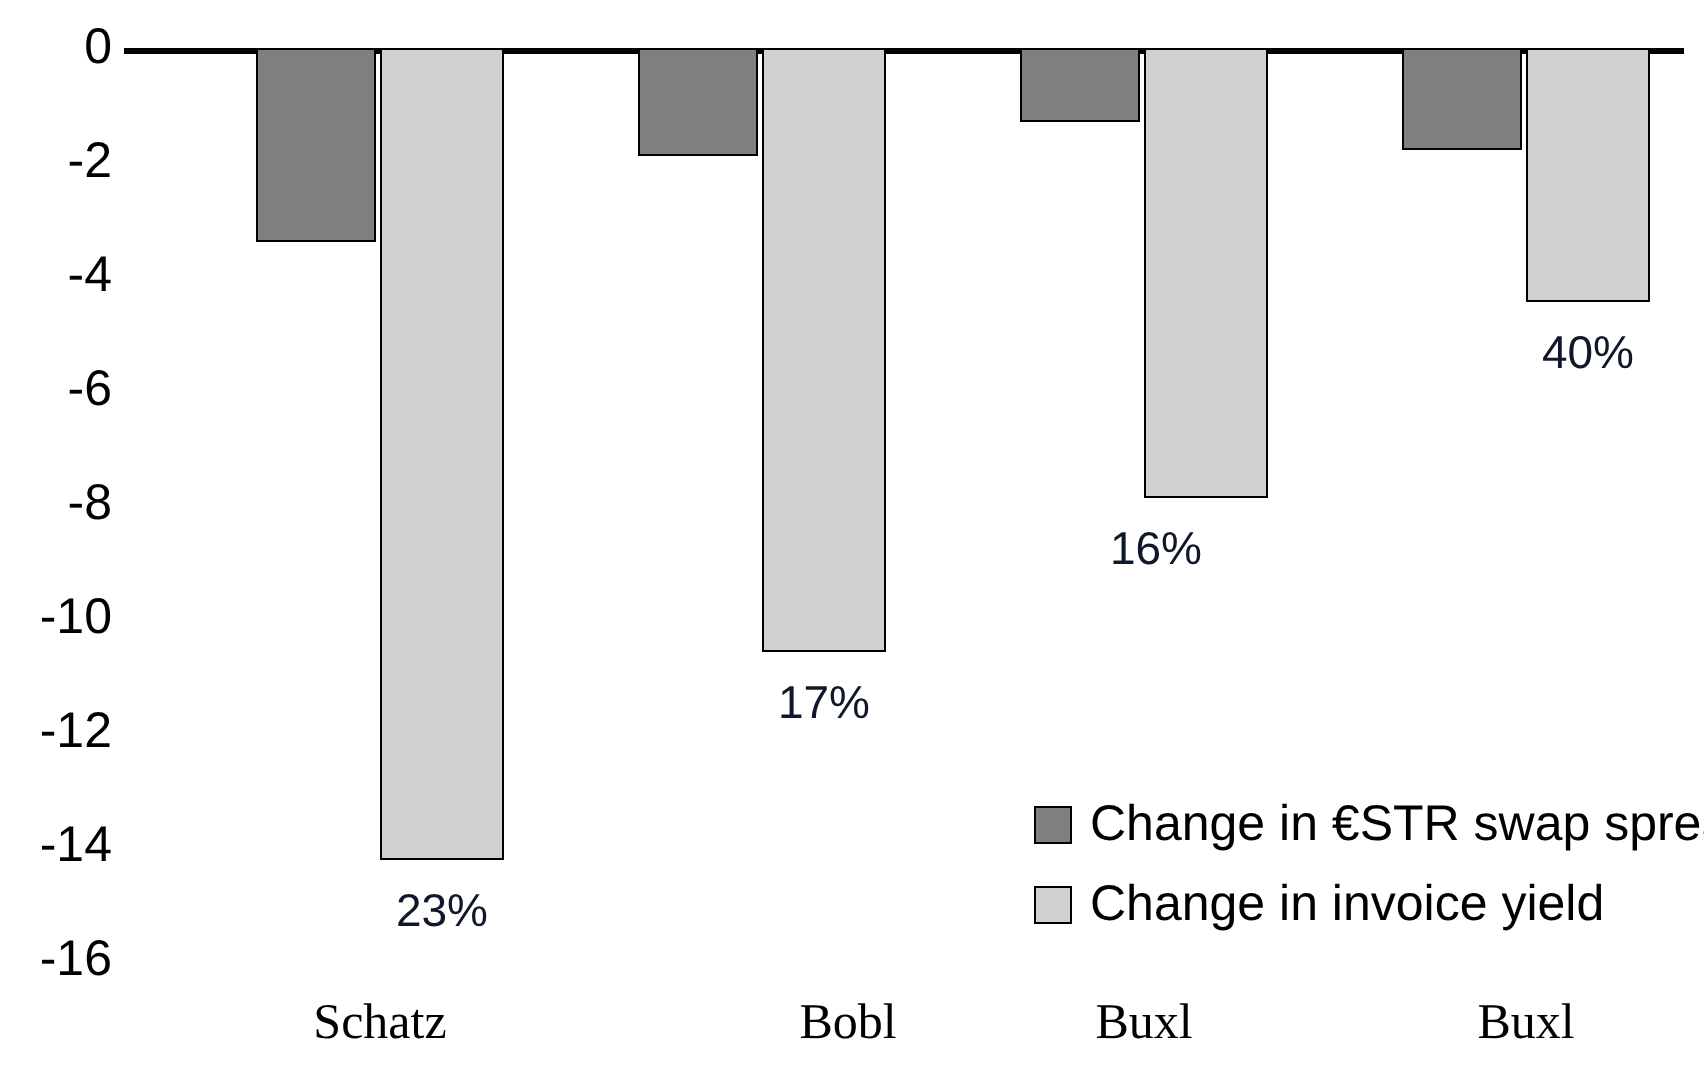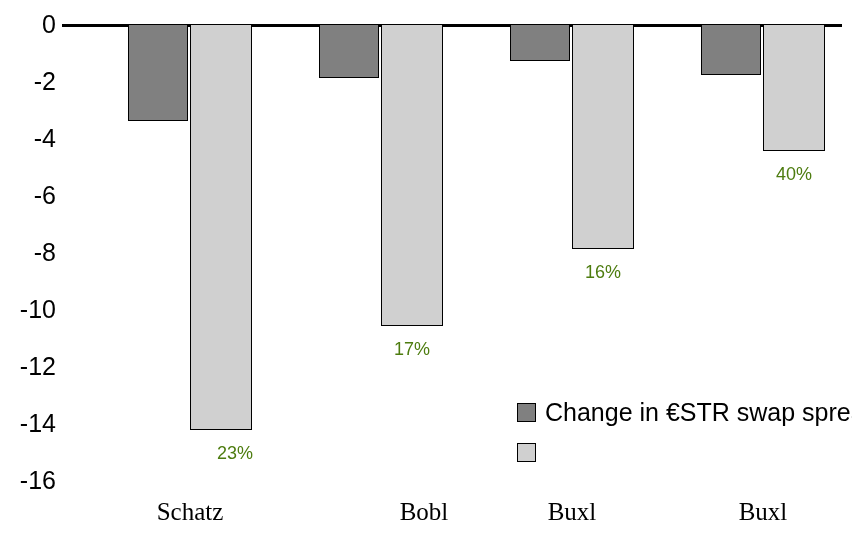--- a/index.html
+++ b/index.html
@@ -52,22 +52,22 @@
     position: absolute;
     border: 1px solid #000000;
     box-sizing: border-box;
   }
   .bar.dark { background: #808080; }
   .bar.light { background: #d0d0d0; }
 
   
   .bar-annot {
     position: absolute;
-    font-size: 18px;
-    color: #4d7c0f;
+    font-size: 23px;
+    color: #0f172a;
     line-height: 1;
     text-align: right;
     white-space: nowrap;
     transform: translateX(-50%);
   }
   
   .cat-label {
     position: absolute;
     font-size: 25px;
     color: #000000;
@@ -129,32 +129,33 @@
 
     <div class="bar dark" style="left:257px; top:0px; width:60px;  height:54px;"></div>
     <div class="bar light" style="left:319px; top:0px; width:62px;  height:302px;"></div>
 
     <div class="bar dark" style="left:448px; top:0px; width:60px;  height:37px;"></div>
     <div class="bar light" style="left:510px; top:0px; width:62px;  height:225px;"></div>
 
     <div class="bar dark" style="left:639px; top:0px; width:60px;  height:51px;"></div>
     <div class="bar light" style="left:701px; top:0px; width:62px;  height:127px;"></div>
 
-    <div class="bar-annot" style="left:159px; top:420px;margin-left:14px;">23%</div>
+    <div class="bar-annot" style="left:159px; top:420px;">23%</div>
     <div class="bar-annot" style="left:350px; top:316px;">17%</div>
-    <div class="bar-annot" style="left:541px; top:239px;">16%</div>
+    <div class="bar-annot" style="left:516px; top:239px;">16%</div>
     <div class="bar-annot" style="left:732px; top:141px;">40%</div>
 
     <div class="legend">
       <div class="legend-row">
         <span class="legend-swatch dark"></span>
         <span class="legend-label">Change in €STR swap spread</span>
       </div>
       <div class="legend-row">
         <span class="legend-swatch light"></span>
+        <span class="legend-label">Change in invoice yield</span>
       </div>
     </div>
 
   </div>
 
   <div>
     <div class="cat-label" style="left:190px; top:498px;">Schatz</div>
     <div class="cat-label" style="left:381px; top:498px;margin-left:43px;">Bobl</div>
     <div class="cat-label" style="left:572px; top:498px;">Buxl</div>
     <div class="cat-label" style="left:763px; top:498px;text-align:center;">Buxl</div>

